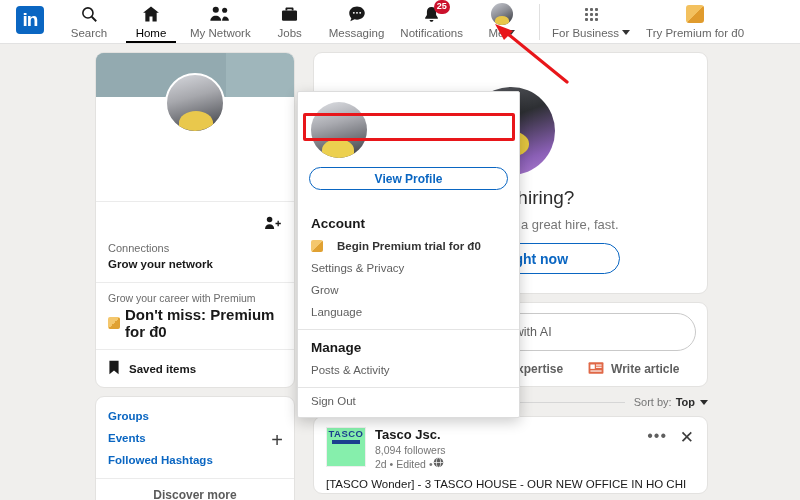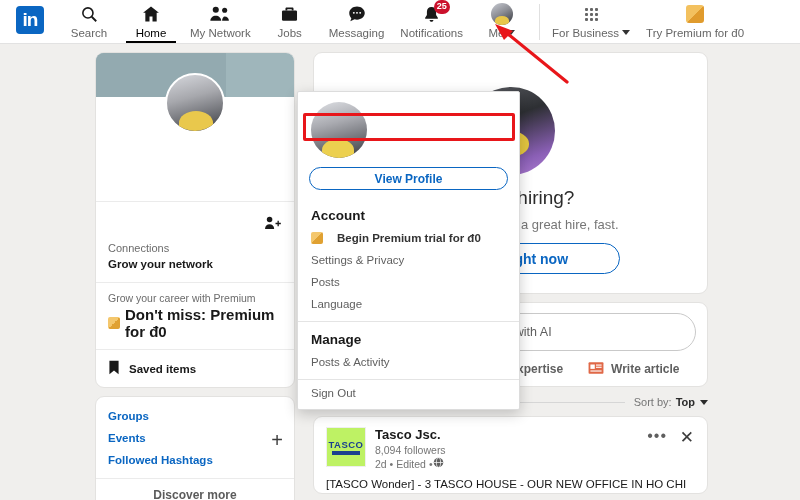--- a/index.html
+++ b/index.html
@@ -169,23 +169,23 @@
         font-weight: bold; cursor: pointer; }
   .sortbar { display: flex; align-items: center; margin-top: 9px; }
   .sortbar .line { flex: 1; height: 1px; background: #d6d6d6; }
   .sortbar .sl { font-size: 11px; color: #767676; margin-left: 9px; }
   .sortbar .sv { font-size: 11px; color: #2b2b2b; font-weight: bold; margin-left: 4px; }
   .sortbar .sc { width:0;height:0;border-left:4px solid transparent;border-right:4px solid transparent;
                  border-top:5px solid #2b2b2b; margin-left: 5px; cursor: pointer; }
   .feed-card { margin-top: 8px; padding: 10px 12px 0 12px; position: relative; height: 78px; }
   .feed-head { display: flex; gap: 9px; }
   .tasco-logo {
-    width: 40px; height: 40px; flex: 0 0 auto; background: #bef264;
+    width: 40px; height: 40px; flex: 0 0 auto; background: #86efac;
     border: 1px solid #eee; display: flex; flex-direction: column;
-    align-items: center; justify-content: center;
+    align-items: center; justify-content: flex-start;
   }
   .tasco-logo .tt { font-size: 9.5px; font-weight: bold; color: #1b3f8f; letter-spacing: 0.5px; }
   .tasco-logo .tb { width: 28px; height: 4px; background: #1b3f8f; margin-top: 1px; }
   .feed-name { font-size: 13px; color: #191919; font-weight: bold; line-height: 16px; }
   .feed-sub { font-size: 10.5px; color: #767676; line-height: 14px; }
   .feed-meta { font-size: 10.5px; color: #767676; line-height: 14px; display: flex; align-items: center; gap: 0; }
   .feed-body { font-size: 11.5px; color: #191919; margin-top: 7px; white-space: nowrap; overflow: hidden; }
   .feed-dots { position: absolute; right: 40px; top: 14px; font-size: 16px; color: #5f5f5f;
                letter-spacing: 1px; cursor: pointer; line-height: 10px; }
   .feed-x { position: absolute; right: 13px; top: 10px; font-size: 17px; color: #3c3c3c; cursor: pointer; }
@@ -199,21 +199,21 @@
   }
   .dd-avatar {
     width: 56px; height: 56px; border-radius: 50%; margin: 10px 0 0 13px;
     overflow: hidden; position: relative;
     background: linear-gradient(165deg,#dfe1e5 0%,#a9aab0 38%,#37393f 100%);
   }
   .dd-avatar::after {
     content:""; position:absolute; left:11px; bottom:-3px; width:32px; height:22px;
     background:#ecd04f; border-radius:50% 50% 0 0;
   }
-  .vp-wrap { margin: 9px 11px 8px 11px; position: relative; }
+  .vp-wrap { margin: 9px 11px 16px 11px; position: relative; }
   .vp-btn {
     height: 23px; border: 1px solid #0a66c2; border-radius: 12px;
     display: flex; align-items: center; justify-content: center;
     color: #0a66c2; font-size: 12px; font-weight: bold; cursor: pointer;
     background: #fff;
   }
   .dd-section { font-size: 13.5px; font-weight: bold; color: #191919; padding: 10px 13px 4px 13px; }
   .dd-item { font-size: 11.5px; color: #5f5f5f; padding: 5px 13px; cursor: pointer;
              display: flex; align-items: center; gap: 14px; }
   .dd-item.dark { color: #333; font-weight: bold; }
@@ -480,21 +480,21 @@
       <div class="dd-avatar"></div>
       <div class="vp-wrap">
         <div class="vp-btn">View Profile</div>
       </div>
       <div class="dd-section">Account</div>
       <div class="dd-item dark">
         <span class="mini-sq"></span>
         <span>Begin Premium trial for đ0</span>
       </div>
       <div class="dd-item">Settings &amp; Privacy</div>
-      <div class="dd-item">Posts</div>
+      <div class="dd-item">Grow</div>
       <div class="dd-item">Language</div>
       <div class="dd-sep"></div>
       <div class="dd-section">Manage</div>
       <div class="dd-item">Posts &amp; Activity</div>
       <div class="dd-sep"></div>
       <div class="dd-signout">Sign Out</div>
     </div>
 
   </div>
 

